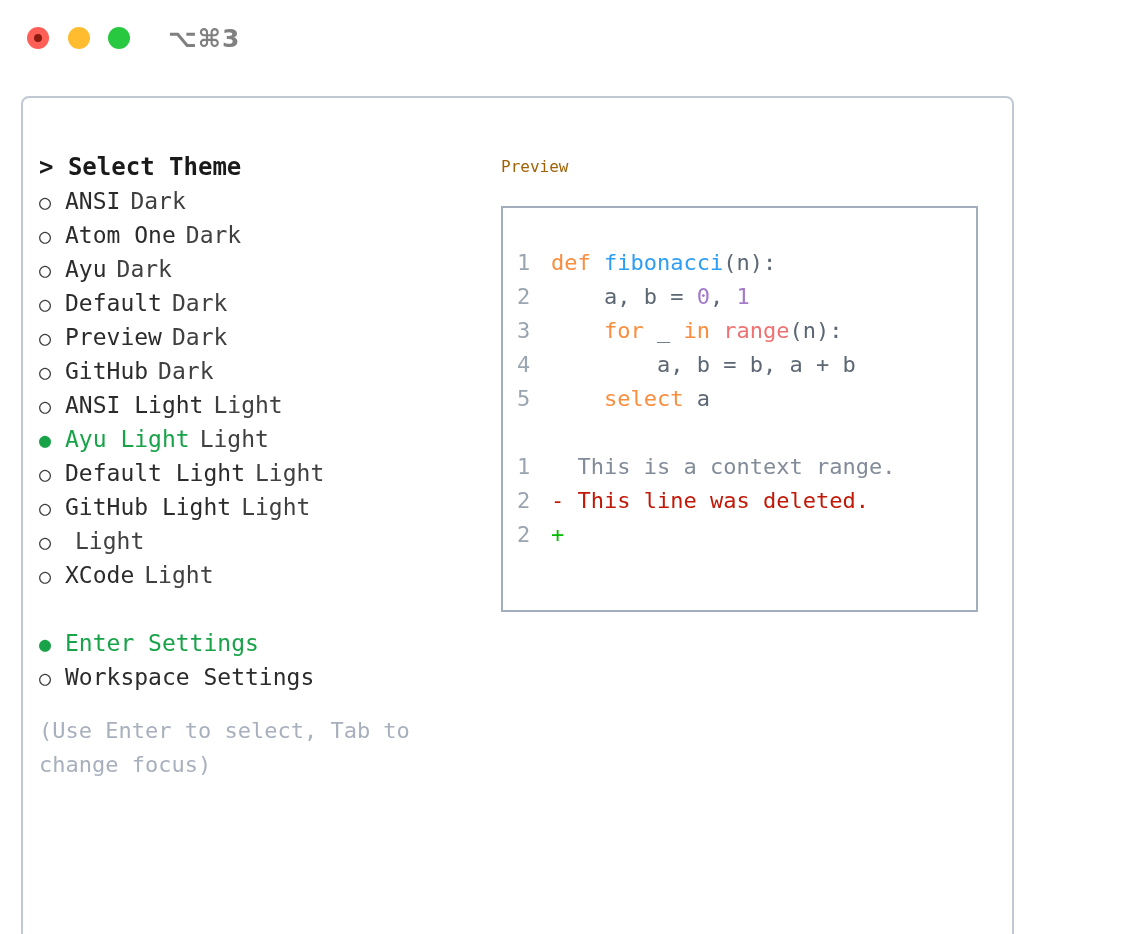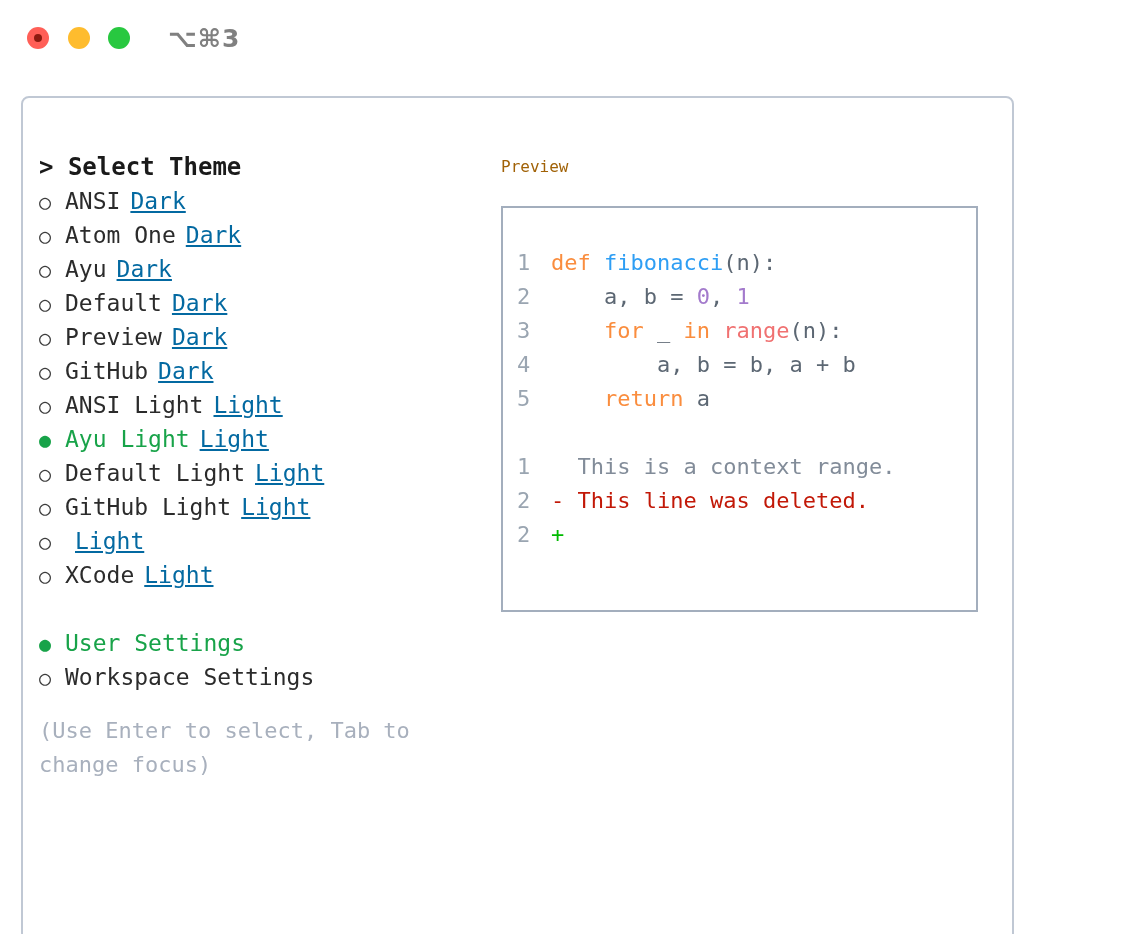--- a/index.html
+++ b/index.html
@@ -101,23 +101,22 @@
     width: 26px;
     flex: none;
     font-size: 20px;
     line-height: 34px;
   }
   .bullet.filled { color: #18a349; }
   .bullet.hollow { color: #3c3c3c; }
   .theme-name { color: #2b2b2b; }
   .theme-row.selected .theme-name { color: #18a349; }
   .theme-kind {
-    color: #0369a1;
+    color: #404040;
     margin-left: 10px;
-    text-decoration: underline;
   }
 
   #apply-block { margin-top: 34px; }
   #apply-heading {
     font-size: 23px;
     color: #1a1a1a;
     line-height: 34px;
     padding-left: 26px;
     white-space: pre;
   }
@@ -204,37 +203,37 @@
           <div class="theme-row"><span class="bullet hollow">○</span><span class="theme-name">ANSI Light</span><span class="theme-kind">Light</span></div>
           <div class="theme-row selected"><span class="bullet filled">●</span><span class="theme-name">Ayu Light</span><span class="theme-kind">Light</span></div>
           <div class="theme-row"><span class="bullet hollow">○</span><span class="theme-name">Default Light</span><span class="theme-kind">Light</span></div>
           <div class="theme-row"><span class="bullet hollow">○</span><span class="theme-name">GitHub Light</span><span class="theme-kind">Light</span></div>
           <div class="theme-row"><span class="bullet hollow">○</span><span class="theme-kind">Light</span></div>
           <div class="theme-row"><span class="bullet hollow">○</span><span class="theme-name">XCode</span><span class="theme-kind">Light</span></div>
         </div>
 
       <div id="apply-block">
         <div id="apply-list">
-            <div class="theme-row selected"><span class="bullet filled">●</span><span class="theme-name">User Settings</span></div>
+            <div class="theme-row selected"><span class="bullet filled">●</span><span class="theme-name">Enter Settings</span></div>
             <div class="theme-row"><span class="bullet hollow">○</span><span class="theme-name">Workspace Settings</span></div>
           </div>
       </div>
 
       <div id="hint-text">(Use Enter to select, Tab to change focus)</div>
     </div>
 
     <div id="preview-column">
       <div id="preview-heading">Preview</div>
       <div id="preview-box">
         <div id="code-block">
             <div class="code-line"><span class="lineno">1</span><span class="code-text"><span class="tok-kw">def </span><span class="tok-fn">fibonacci</span><span class="tok-pl">(n):</span></span></div>
             <div class="code-line"><span class="lineno">2</span><span class="code-text"><span class="tok-pl">    a, b = </span><span class="tok-num">0</span><span class="tok-pl">, </span><span class="tok-num">1</span></span></div>
             <div class="code-line"><span class="lineno">3</span><span class="code-text"><span class="tok-kw">    for</span><span class="tok-pl"> _ </span><span class="tok-kw">in</span><span class="tok-pl"> </span><span class="tok-call">range</span><span class="tok-pl">(n):</span></span></div>
             <div class="code-line"><span class="lineno">4</span><span class="code-text"><span class="tok-pl">        a, b = b, a + b</span></span></div>
-            <div class="code-line"><span class="lineno">5</span><span class="code-text"><span class="tok-kw">    return</span><span class="tok-pl"> a</span></span></div>
+            <div class="code-line"><span class="lineno">5</span><span class="code-text"><span class="tok-kw">    select</span><span class="tok-pl"> a</span></span></div>
           </div>
         <div class="blank-line"></div>
         <div id="diff-block">
             <div class="code-line"><span class="lineno">1</span><span class="diff-ctx" style="white-space: pre;">  </span><span class="diff-ctx">This is a context range.</span></div>
             <div class="code-line"><span class="lineno">2</span><span class="diff-del" style="white-space: pre;">- </span><span class="diff-del">This line was deleted.</span></div>
             <div class="code-line"><span class="lineno">2</span><span class="diff-add" style="white-space: pre;">+ </span></div>
           </div>
       </div>
     </div>
 

